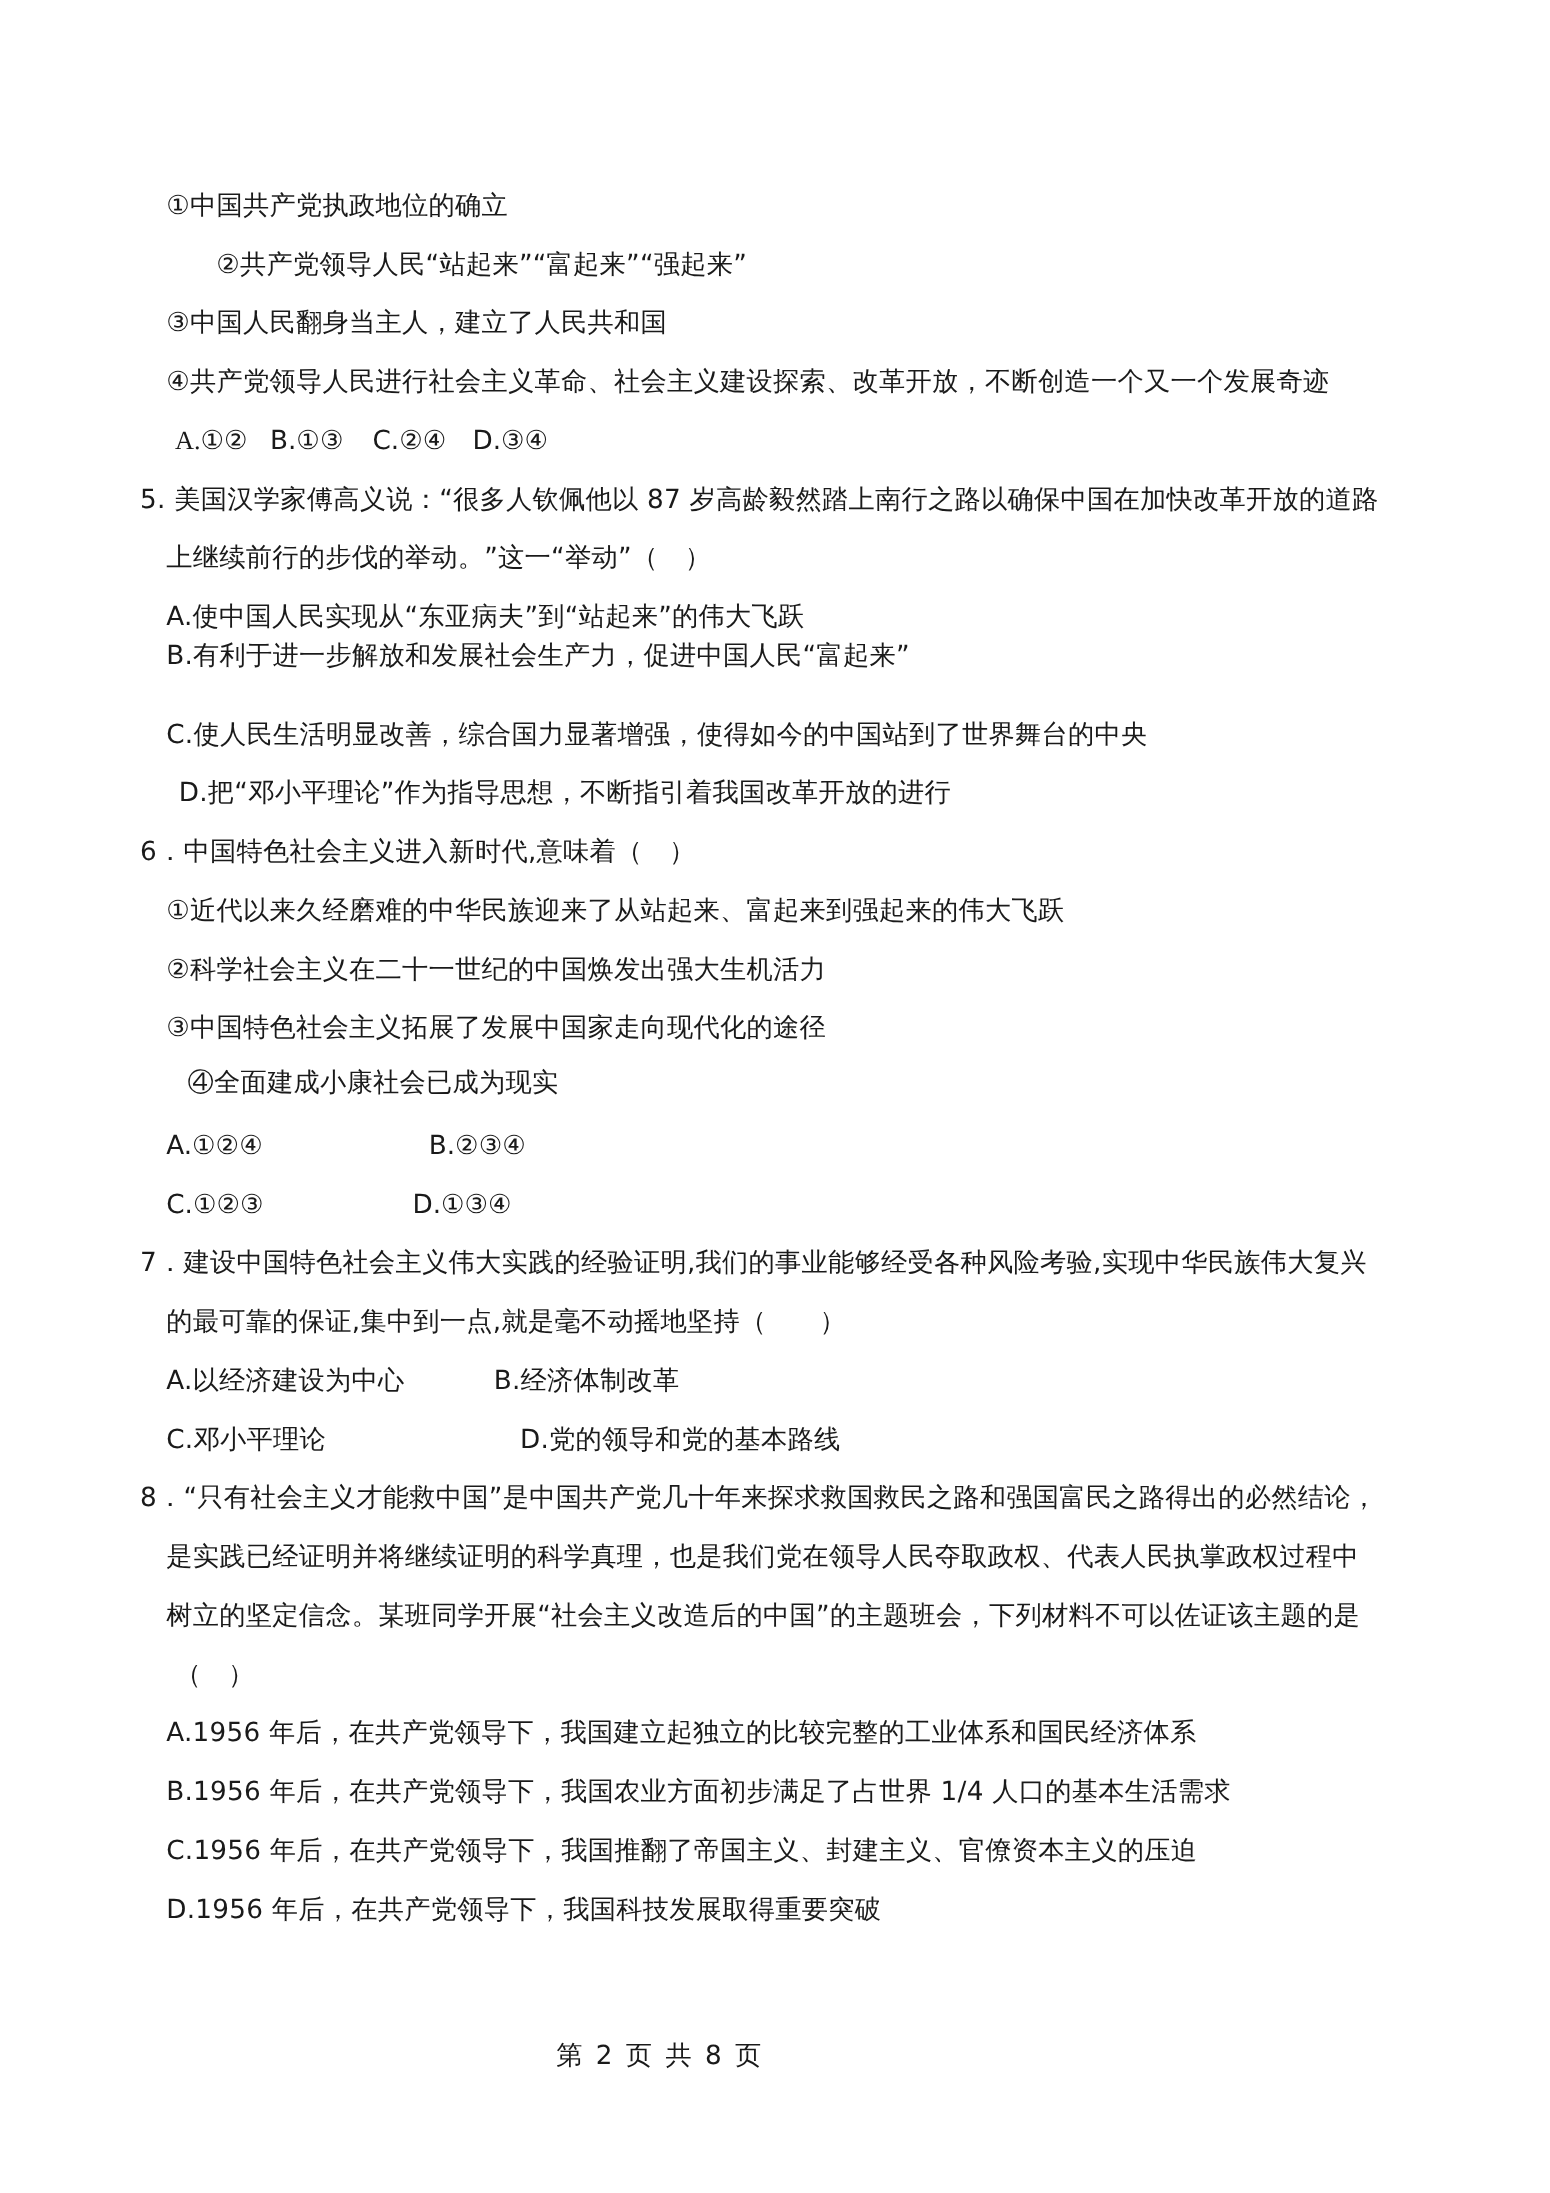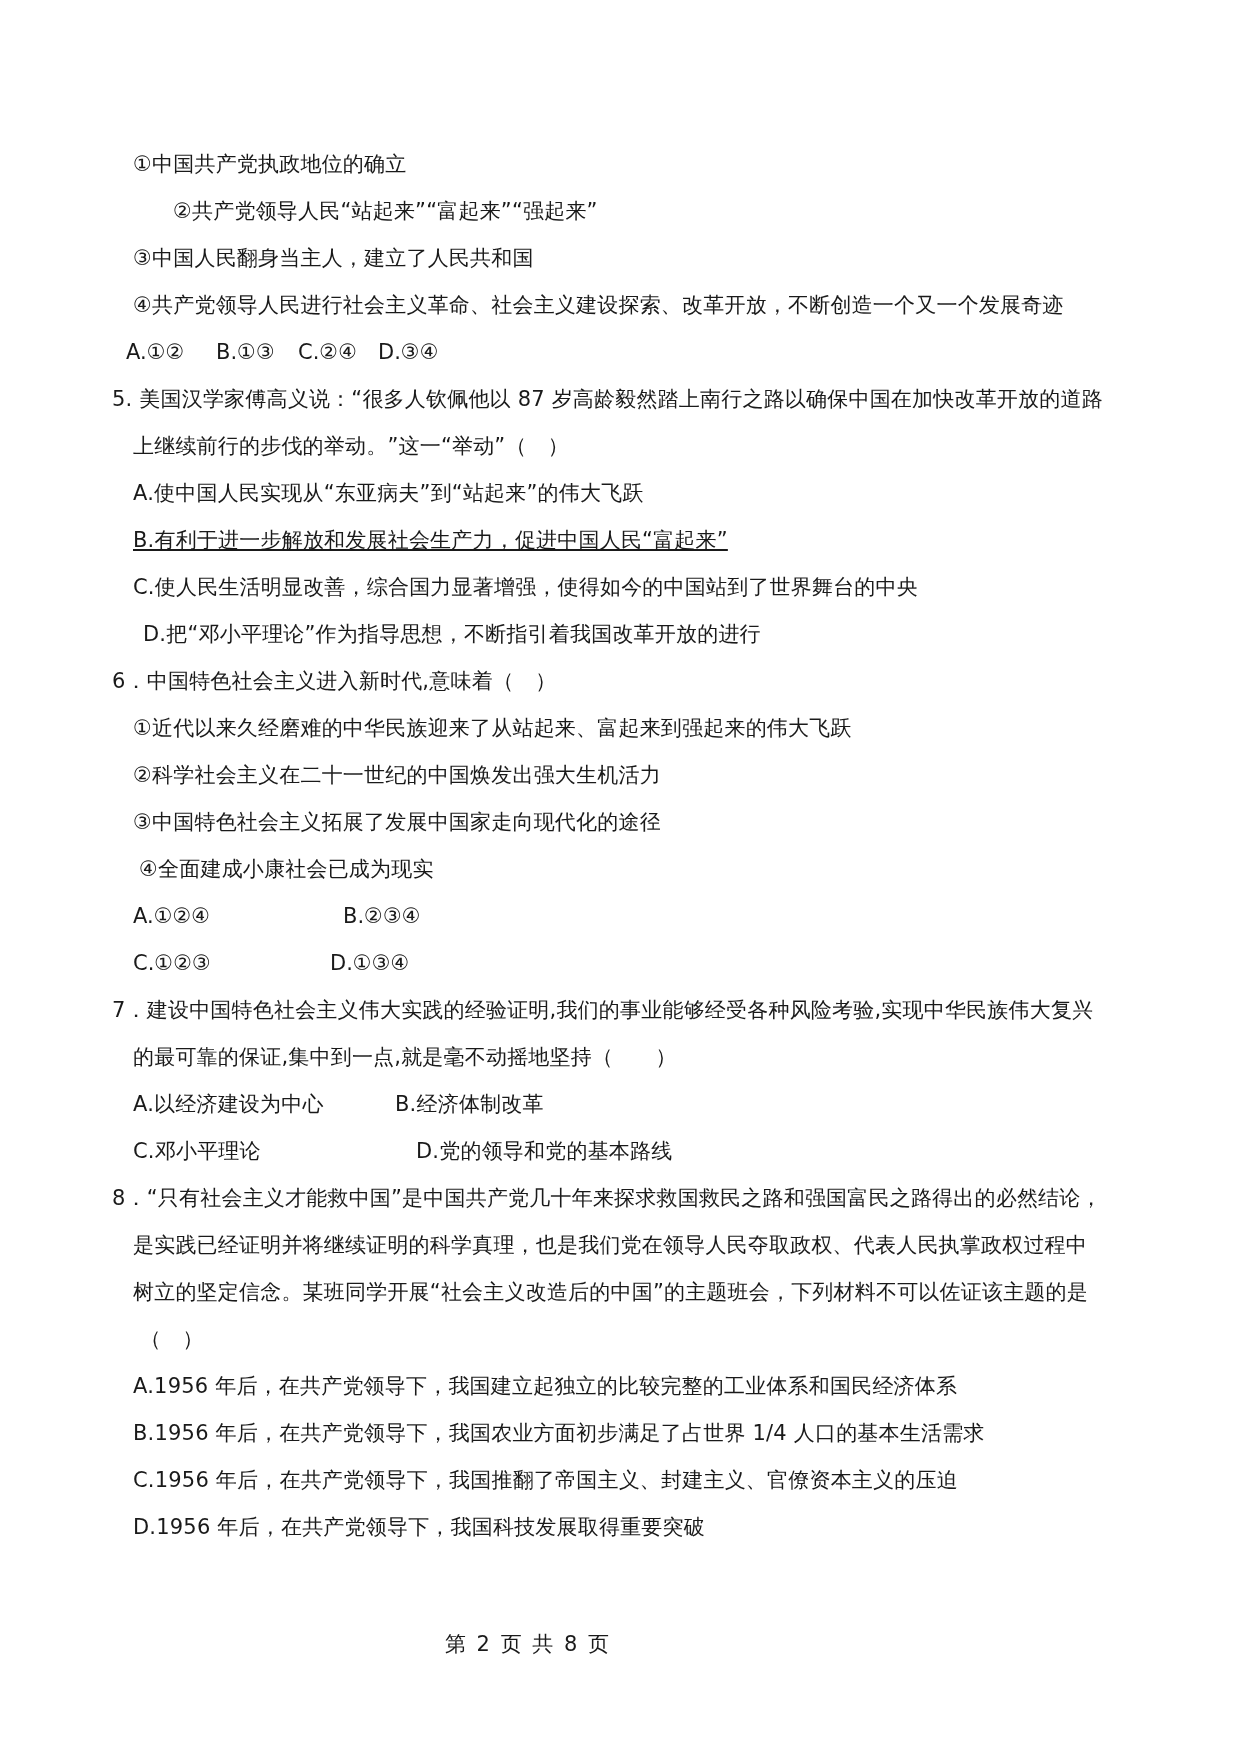--- a/index.html
+++ b/index.html
@@ -12,41 +12,41 @@
 </head>
 <body>
 
 <div class="page">
 
   <div>
     <div class="line" style="left:133px; top:150px;">①中国共产党执政地位的确立</div>
     <div class="line" style="left:133px; top:197px;margin-left:40px;">②共产党领导人民“站起来”“富起来”“强起来”</div>
     <div class="line" style="left:133px; top:244px;">③中国人民翻身当主人，建立了人民共和国</div>
     <div class="line" style="left:133px; top:291px;">④共产党领导人民进行社会主义革命、社会主义建设探索、改革开放，不断创造一个又一个发展奇迹</div>
-    <div class="opt" style="left:126px; top:338px;">A.①②</div>
+    <div class="opt" style="left:140px; top:338px;font-family:Liberation Serif, serif;">A.①②</div>
     <div class="opt" style="left:216px; top:338px;">B.①③</div>
     <div class="opt" style="left:298px; top:338px;">C.②④</div>
     <div class="opt" style="left:378px; top:338px;">D.③④</div>
   </div>
 
   <div>
     <div class="line" style="left:112px; top:385px;">5. 美国汉学家傅高义说：“很多人钦佩他以 87 岁高龄毅然踏上南行之路以确保中国在加快改革开放的道路</div>
     <div class="line" style="left:133px; top:432px;">上继续前行的步伐的举动。”这一“举动”（　）</div>
     <div class="line" style="left:133px; top:479px;">A.使中国人民实现从“东亚病夫”到“站起来”的伟大飞跃</div>
-    <div class="line" style="left:133px; top:526px;text-decoration:underline;">B.有利于进一步解放和发展社会生产力，促进中国人民“富起来”</div>
+    <div class="line" style="left:133px; top:510px;">B.有利于进一步解放和发展社会生产力，促进中国人民“富起来”</div>
     <div class="line" style="left:133px; top:573px;">C.使人民生活明显改善，综合国力显著增强，使得如今的中国站到了世界舞台的中央</div>
     <div class="line" style="left:133px; top:620px;margin-left:10px;">D.把“邓小平理论”作为指导思想，不断指引着我国改革开放的进行</div>
   </div>
 
   <div>
     <div class="line" style="left:112px; top:667px;">6．中国特色社会主义进入新时代,意味着（　）</div>
     <div class="line" style="left:133px; top:714px;">①近代以来久经磨难的中华民族迎来了从站起来、富起来到强起来的伟大飞跃</div>
     <div class="line" style="left:133px; top:761px;">②科学社会主义在二十一世纪的中国焕发出强大生机活力</div>
     <div class="line" style="left:133px; top:808px;">③中国特色社会主义拓展了发展中国家走向现代化的途径</div>
-    <div class="line" style="left:139px; top:855px;">④全面建成小康社会已成为现实</div>
+    <div class="line" style="left:150px; top:855px;font-family:Liberation Mono, monospace;">④全面建成小康社会已成为现实</div>
     <div class="opt" style="left:133px; top:902px;">A.①②④</div>
     <div class="opt" style="left:343px; top:902px;">B.②③④</div>
     <div class="opt" style="left:133px; top:949px;">C.①②③</div>
     <div class="opt" style="left:330px; top:949px;">D.①③④</div>
   </div>
 
   <div>
     <div class="line" style="left:112px; top:996px;">7．建设中国特色社会主义伟大实践的经验证明,我们的事业能够经受各种风险考验,实现中华民族伟大复兴</div>
     <div class="line" style="left:133px; top:1043px;">的最可靠的保证,集中到一点,就是毫不动摇地坚持（　　）</div>
     <div class="line" style="left:133px; top:1090px;">A.以经济建设为中心</div>

